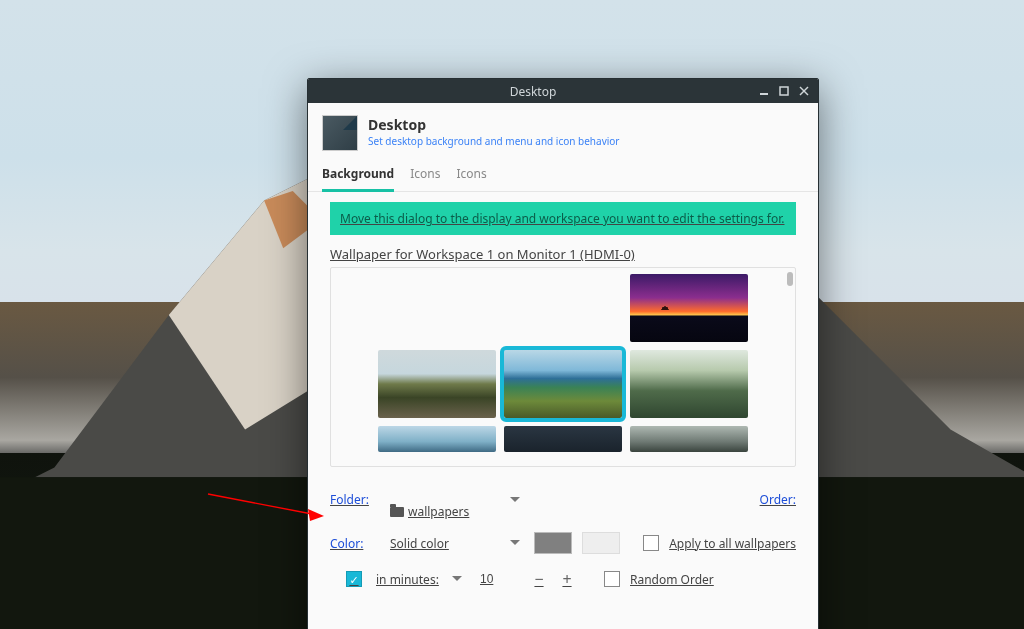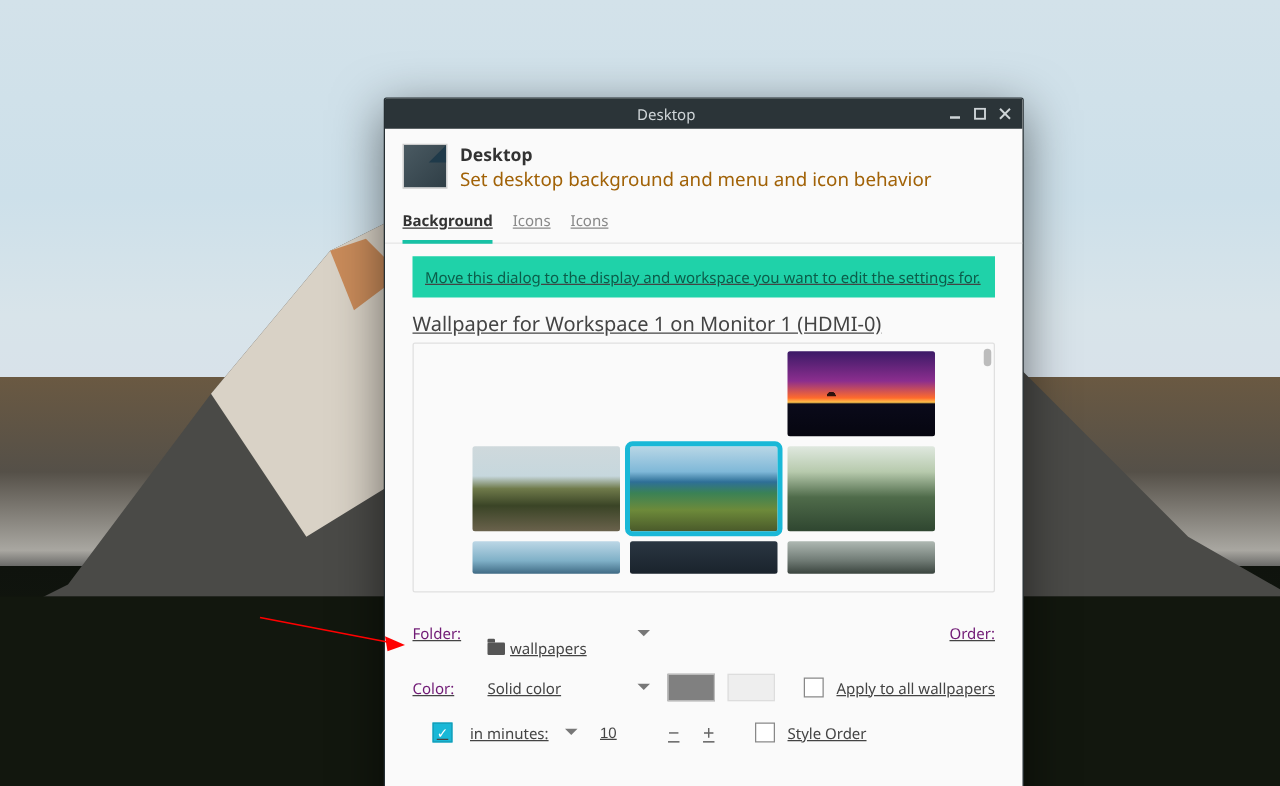--- a/index.html
+++ b/index.html
@@ -74,52 +74,51 @@
     border-color: transparent transparent #1f3a4a transparent;
   }
   .diag-header .icon .bg {
     position:absolute; inset:0;
     background: linear-gradient(135deg, #4a5a62 0%, #2f3e46 100%);
   }
   .diag-header .txt h1 {
     margin: 0; font-size: 14px; font-weight: bold; color:#333;
   }
   .diag-header .txt .sub {
-    font-size: 15px; color:#a16207;
+    font-size: 10px; color:#3b82f6;
   }
   .tabs {
     display:flex; gap: 16px;
     padding: 0 14px;
     border-bottom: 1px solid #e5e5e5;
   }
   .tabs .tab {
     padding: 6px 0 7px;
     font-size: 12px;
     color:#888;
     cursor:pointer;
-    text-decoration:underline;
   }
   .tabs .tab.active {
     color:#333; font-weight: bold;
     border-bottom: 3px solid #17c1a5;
     margin-bottom:-1px;
   }
   .body {
     padding: 10px 22px 4px;
     text-decoration: underline;
   }
   .banner {
     background: #1fd2a9;
     color: #0b5d4a;
     padding: 8px 10px;
     font-size: 12px;
   }
   .ws-label {
     margin: 10px 0 4px;
-    font-size: 16px; color:#444;
+    font-size: 13px; color:#444;
   }
   .thumb-area {
     border: 1px solid #e0e0e0;
     border-radius: 2px;
     height: 186px;
     padding: 6px;
     overflow: hidden;
     position: relative;
   }
   .thumb-row {
@@ -148,21 +147,21 @@
   .tn-coast { background: linear-gradient(to bottom, #b9d7e6 0%, #7fb8d8 30%, #2e6f97 42%, #3a8256 55%, #6d8a3a 75%, #4a5a2a 100%);}
   .tn-forest { background: linear-gradient(to bottom, #dfe8df 0%, #b7caad 30%, #4f6b4a 60%, #2f4630 100%);}
   .tn-lake { background: linear-gradient(to bottom, #bcd7e6 0%, #7fb0c7 60%, #3f6a84 100%);}
   .tn-dark { background: linear-gradient(to bottom, #2a3642 0%, #1a232c 100%);}
   .tn-mtn { background: linear-gradient(to bottom, #aeb8b2 0%, #6f7a74 60%, #3a443e 100%);}
 
   .row {
     display:flex; align-items:center;
     margin-top: 10px; gap: 10px; font-size: 12px;
   }
-  .row .lbl { width: 46px; color:#701a75; }
+  .row .lbl { width: 46px; color:#1d4ed8; }
   .select {
     display:flex; align-items:center; gap:6px;
     min-width: 130px;
     padding: 2px 4px;
     color:#444;
     cursor:pointer;
     justify-content: space-between;
   }
   .select .caret {
     margin-left:auto;
@@ -328,21 +327,21 @@
       <span class="chk on"></span>
       <div class="select" style="min-width:86px">
         <span>in minutes:</span>
         <span class="caret"></span>
       </div>
       <input class="numfield" value="10" style="">
       <span class="stepper-btn">−</span>
       <span class="stepper-btn">+</span>
       <span style="width:8px"></span>
       <span class="chk"></span>
-      <span>Style Order</span>
+      <span>Random Order</span>
     </div>
   </div>
 
   <div class="footer">
     <div class="help">
       <span class="qicon">?</span>
       <span>Help</span>
     </div>
     <div class="close">
       <span class="x">✕</span>

